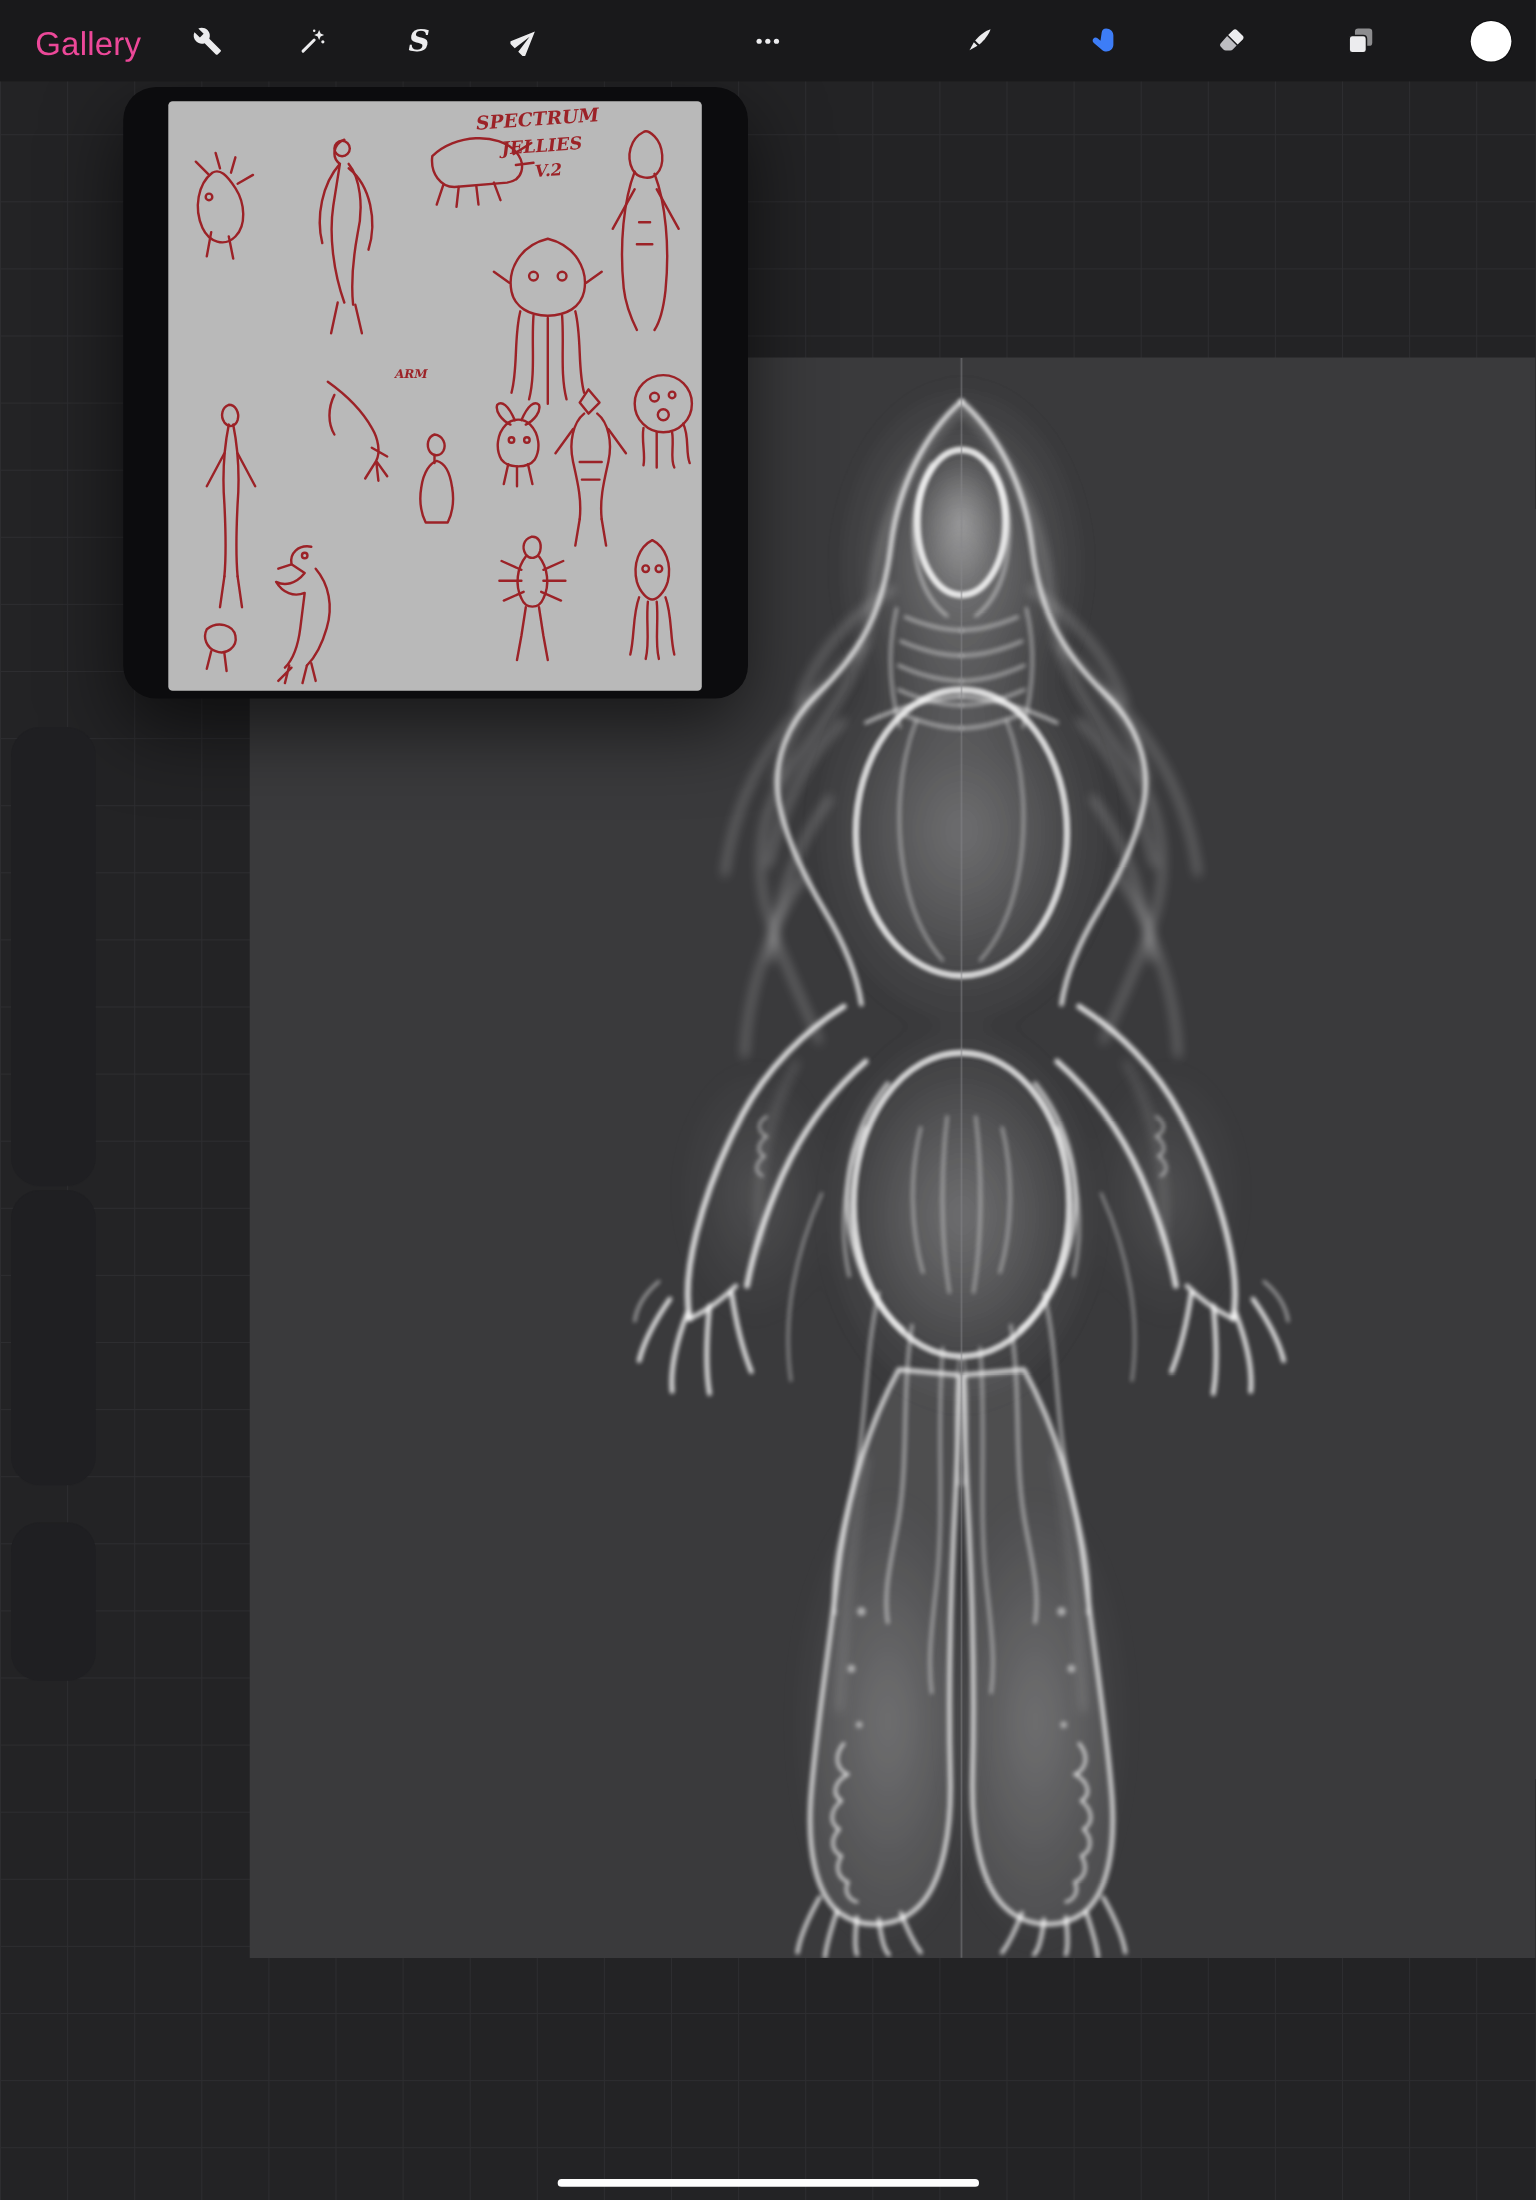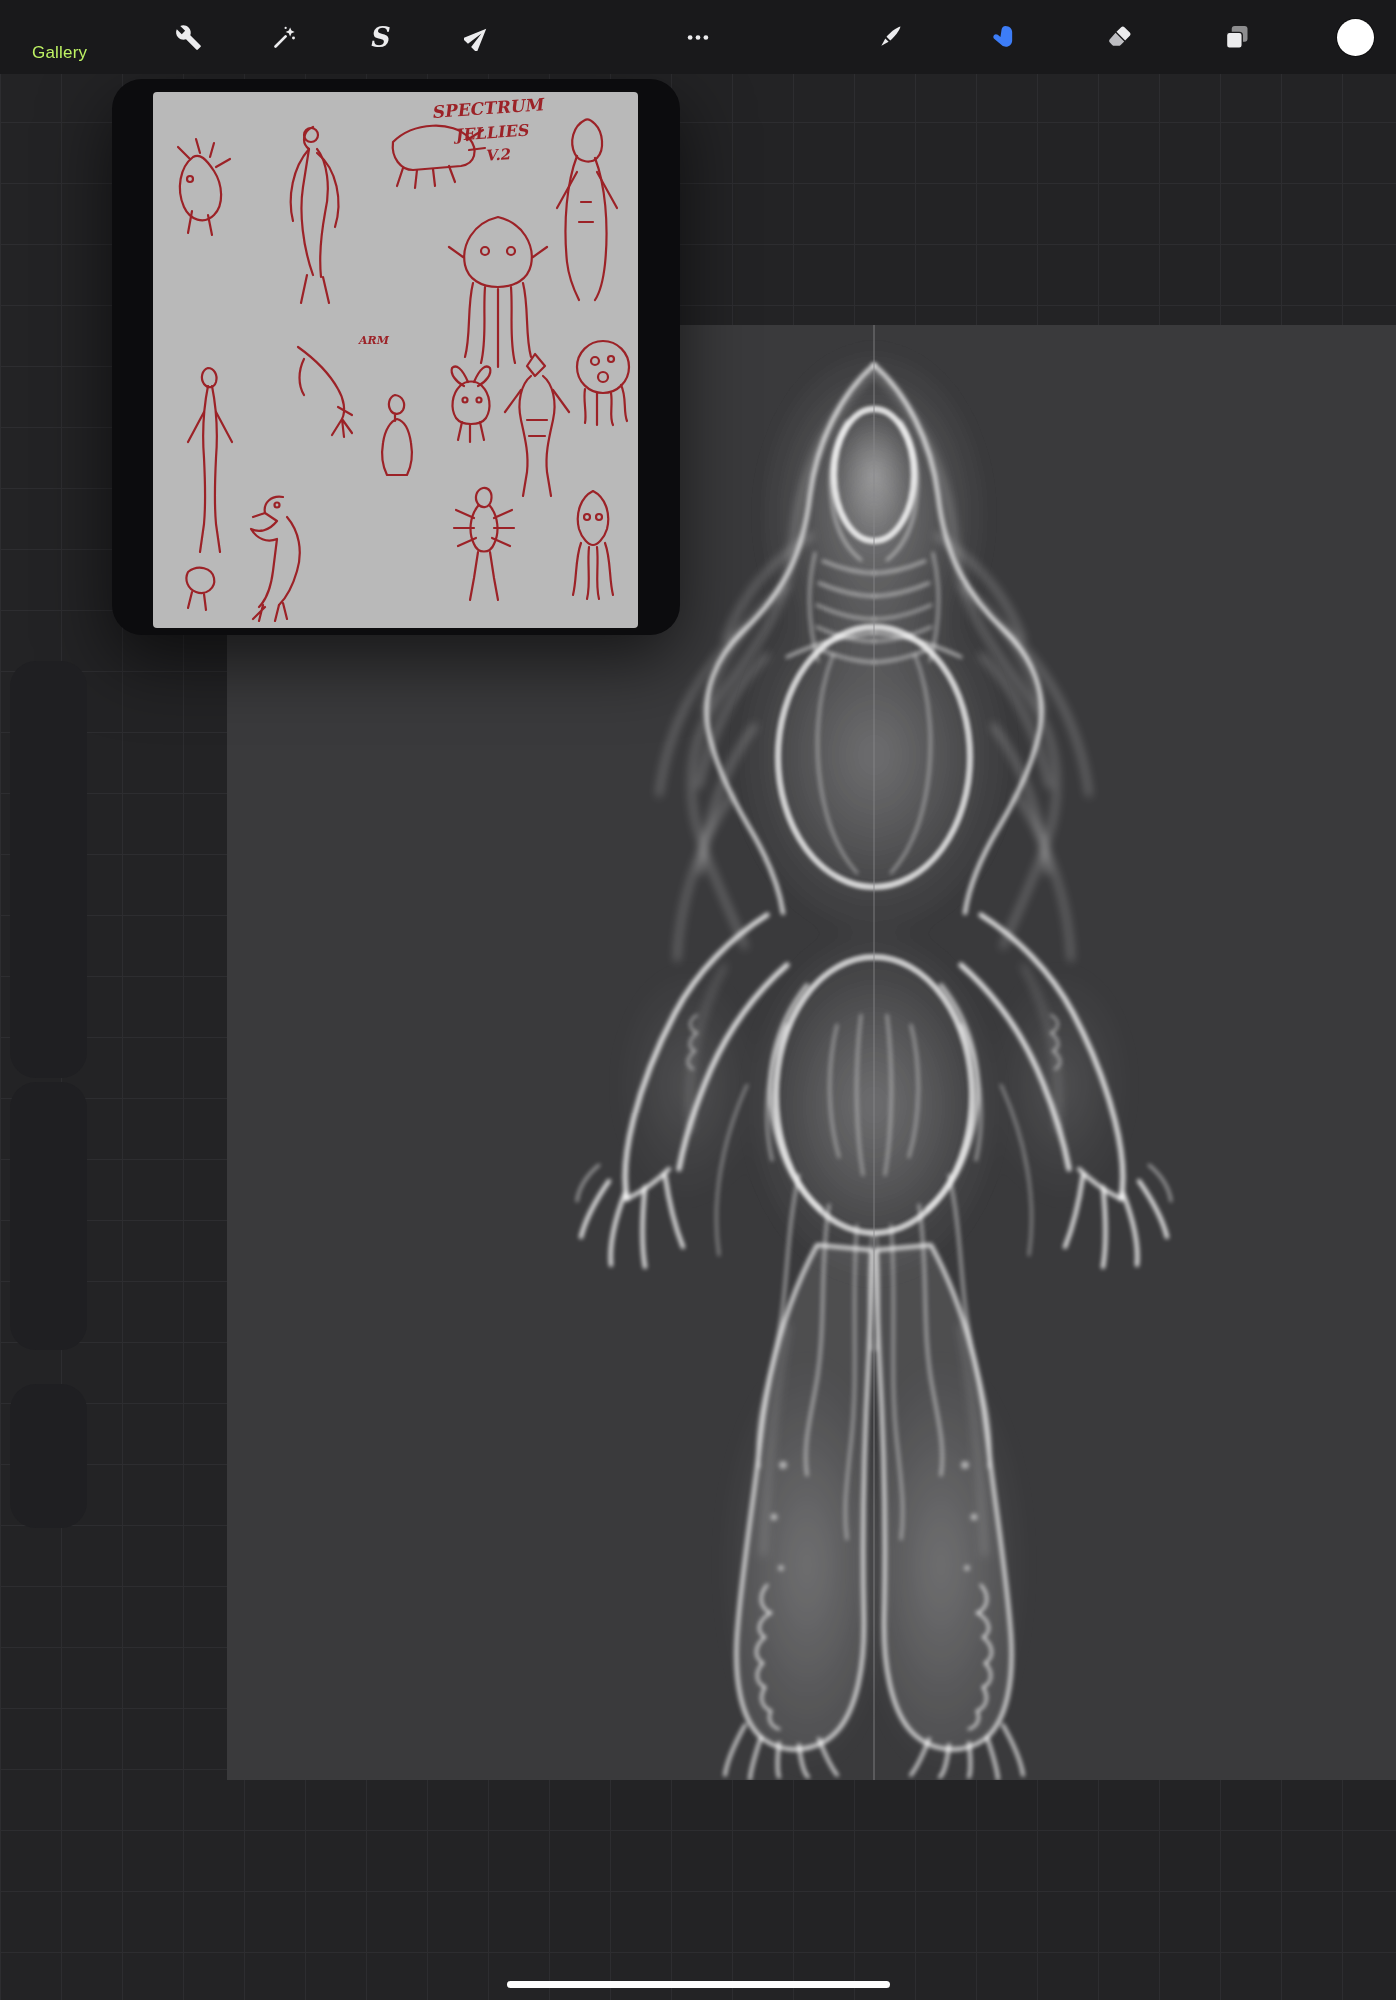--- a/index.html
+++ b/index.html
@@ -26,23 +26,23 @@
     z-index:5;
   }
   .canvas svg{display:block}
   
   .topbar{
     position:absolute;top:0;left:0;width:1396px;height:74px;
     background:var(--toolbar_bg,#19191b);
     z-index:40;
   }
   .gallery-btn{
-    position:absolute;left:32px;top:16px;height:74px;
+    position:absolute;left:32px;top:4px;height:74px;
     display:flex;align-items:center;
-    color:#bef264;font-size:17px;letter-spacing:.2px;
+    color:#ec4899;font-size:30px;letter-spacing:.2px;
     cursor:pointer;
   }
   .tbtn{
     position:absolute;top:13px;width:48px;height:48px;
     display:flex;align-items:center;justify-content:center;
     cursor:pointer;border-radius:10px;
   }
   .tbtn svg{display:block}
   .s-glyph{
     font-family:"DejaVu Serif",serif;font-style:italic;font-weight:bold;

